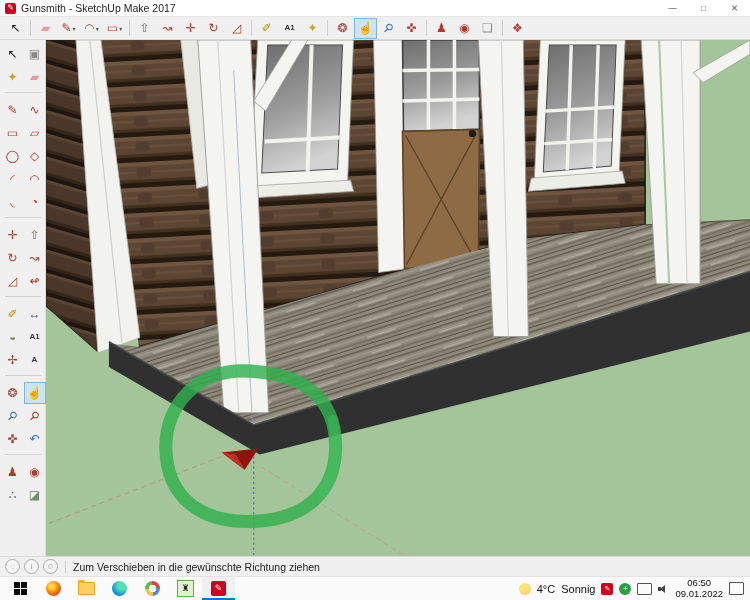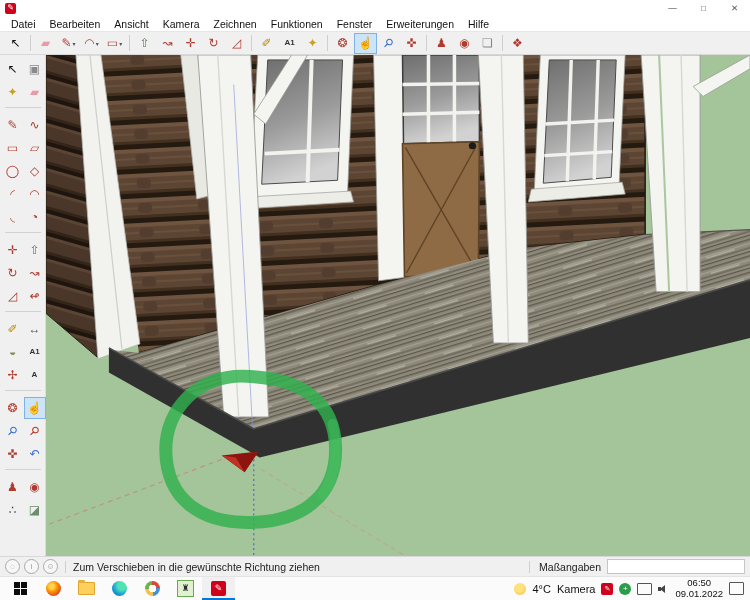--- a/index.html
+++ b/index.html
@@ -88,38 +88,28 @@
   .clock{line-height:1.1;text-align:center;font-size:9.5px;color:#111;}
   .ic-notif{width:13px;height:11px;border:1px solid #555;border-radius:1px;background:#fbfbfb;}
 </style>
 </head>
 <body>
 
 <div class="app">
 
   <div class="titlebar">
     <div class="app-icon">✎</div>
+    <span class="title-text">Gunsmith - SketchUp Make 2017</span>
     <div class="win-controls">
         <div class="win-btn">—</div>
         <div class="win-btn">□</div>
         <div class="win-btn">✕</div>
       </div>
   </div>
 
-  <div class="menubar">
-      <span class="menu-item">Datei</span>
-      <span class="menu-item">Bearbeiten</span>
-      <span class="menu-item">Ansicht</span>
-      <span class="menu-item">Kamera</span>
-      <span class="menu-item">Zeichnen</span>
-      <span class="menu-item">Funktionen</span>
-      <span class="menu-item">Fenster</span>
-      <span class="menu-item">Erweiterungen</span>
-      <span class="menu-item">Hilfe</span>
-    </div>
 
   <div class="toolbar">
       <div class="tb-btn">
         <span class="glyph" style="color: rgb(17, 17, 17);">↖</span>
       </div>
       <div class="tb-sep"></div>
       <div class="tb-btn">
         <span class="glyph" style="color: rgb(232, 154, 168);">▰</span>
       </div>
       <div class="tb-btn">
@@ -424,25 +414,20 @@
   </div>
 
   <div class="statusbar">
     <div style="display:flex;gap:4px;" id="status-icons">
         <div class="st-icon">◌</div>
         <div class="st-icon">i</div>
         <div class="st-icon">☺</div>
       </div>
     <div class="st-div"></div>
     <span class="status-msg">Zum Verschieben in die gewünschte Richtung ziehen</span>
-    <div class="measure">
-      <div class="st-div"></div>
-      <span class="measure-label">Maßangaben</span>
-      <input class="measure-input" value="" style="">
-    </div>
   </div>
 
   <div class="taskbar">
     <div id="taskbar-apps" style="display:flex;">
         <div class="tk-app">
           <span class="ic-win">
             <div></div>
             <div></div>
             <div></div>
             <div></div>
@@ -463,21 +448,21 @@
         <div class="tk-app">
           <span class="ic-greenapp">♜</span>
         </div>
         <div class="tk-app active">
           <span class="ic-sketchup">✎</span>
         </div>
       </div>
     <div class="tray" id="taskbar-tray">
         <span class="ic-sun"></span>
         <span class="tray-text">4°C</span>
-        <span class="tray-text">Kamera</span>
+        <span class="tray-text">Sonnig</span>
         <span class="ic-su-mini">✎</span>
         <span class="ic-greendot">+</span>
         <span class="ic-monitor"></span>
         <span class="ic-speaker"></span>
         <div class="clock">
           <div>06:50</div>
           <div>09.01.2022</div>
         </div>
         <span class="ic-notif"></span>
       </div>

